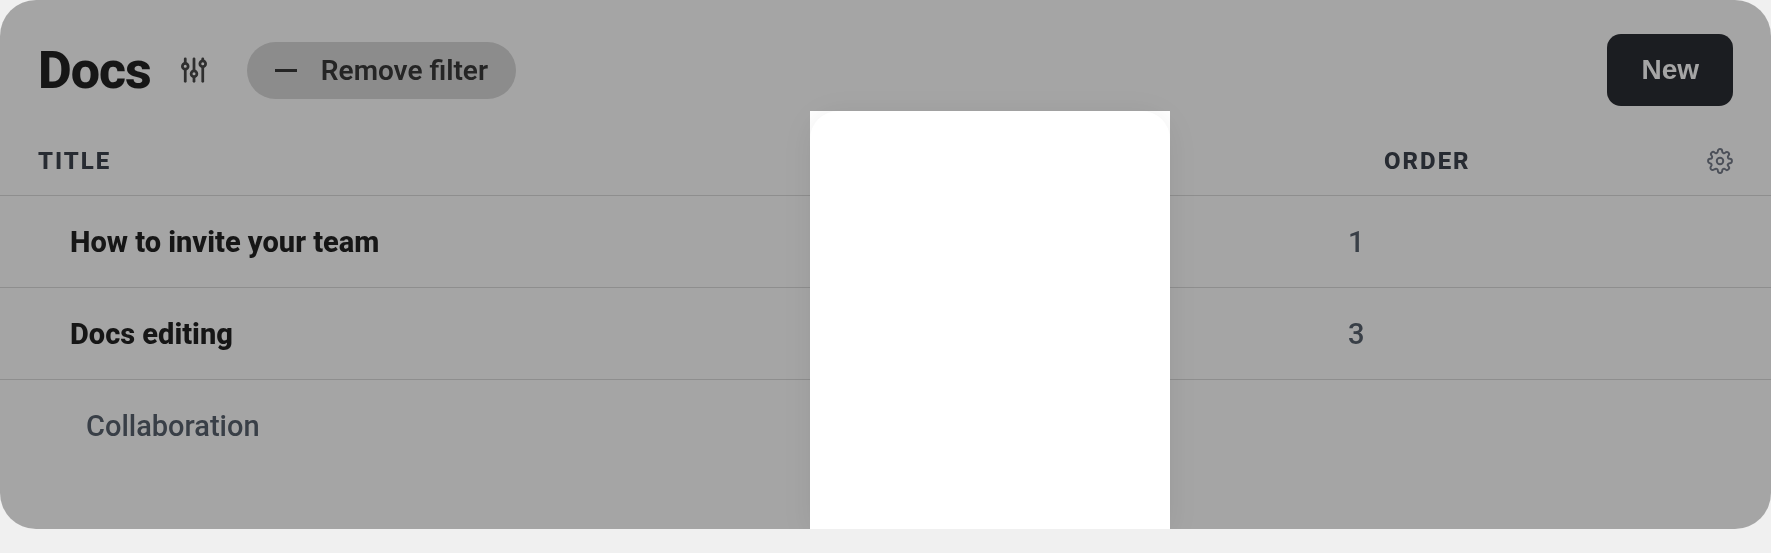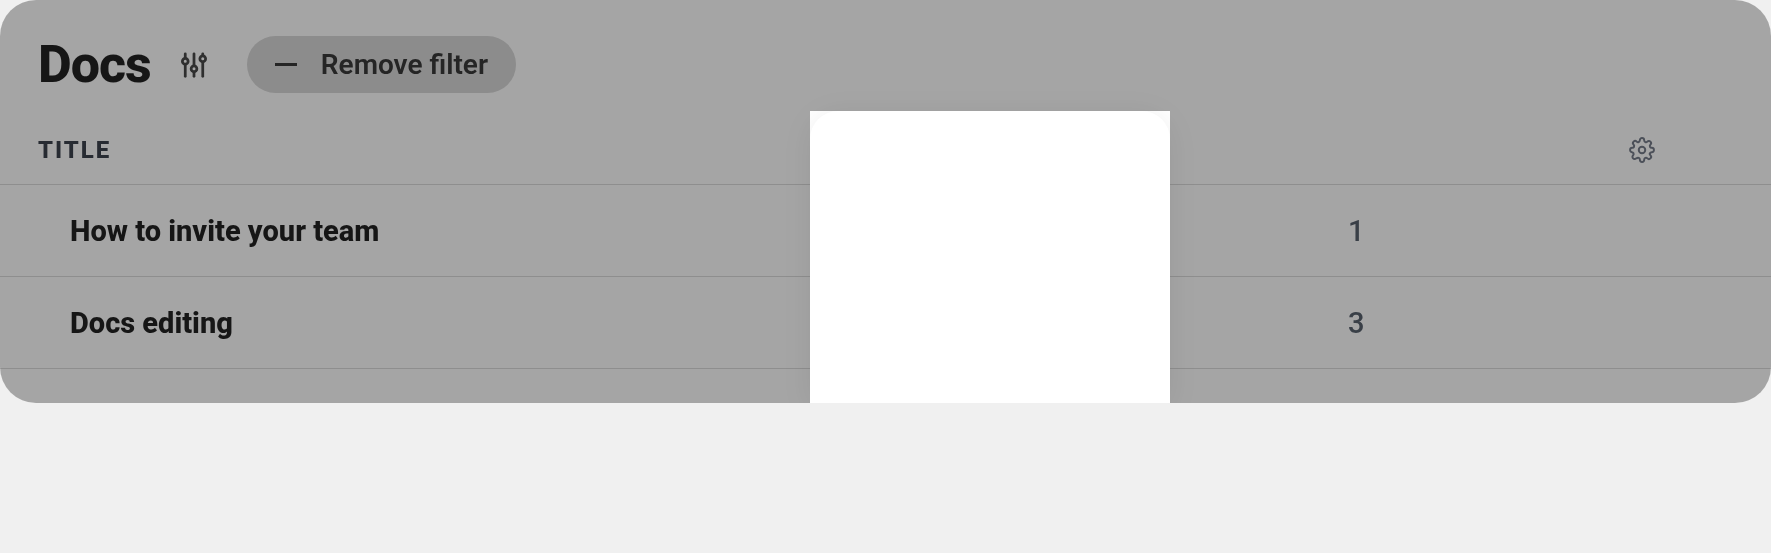--- a/index.html
+++ b/index.html
@@ -2,21 +2,21 @@
 <html><head>
 <meta charset="utf-8">
 <style>
   * { box-sizing: border-box; margin: 0; padding: 0; }
   html, body { width: 1771px; height: 553px; font-family: -apple-system, BlinkMacSystemFont, "Segoe UI", Roboto, Helvetica, Arial, sans-serif; }
   body { background: #f0f0f0; overflow: hidden; }
 
   .panel {
     position: relative;
     width: 1771px;
-    height: 403px;
+    height: 529px;
     background: #fff;
     border-radius: 36px;
     overflow: hidden;
   }
 
   
   .overlay {
     position: absolute;
     inset: 0;
     background: rgba(30,30,30,0.40);
@@ -148,26 +148,30 @@
         <circle cx="12" cy="15" r="2.3" fill="#fff"></circle>
         <circle cx="19" cy="7" r="2.3" fill="#fff"></circle>
       </svg>
     </span>
 
     <div class="filter-pill">
       <span class="dash"></span>
       <span>Remove filter</span>
     </div>
 
+    <button class="new-btn">
+      <span>New</span>
+    </button>
   </div>
 
   <div class="table">
     <div class="thead">
       <div>TITLE</div>
       <div class="th-section section-col-wrap">SECTION</div>
+      <div>ORDER</div>
       <div class="gear">
         <svg width="26" height="26" viewBox="0 0 24 24" fill="none" stroke="currentColor" stroke-width="1.8">
           <circle cx="12" cy="12" r="3"></circle>
           <path d="M19.4 15a1.7 1.7 0 0 0 .34 1.87l.06.06a2 2 0 1 1-2.83 2.83l-.06-.06a1.7 1.7 0 0 0-1.87-.34 1.7 1.7 0 0 0-1 1.56V21a2 2 0 1 1-4 0v-.09a1.7 1.7 0 0 0-1-1.56 1.7 1.7 0 0 0-1.87.34l-.6.06a2 2 0 1 1-2.83-2.83l.06-.06a1.7 1.7 0 0 0 .34-1.87 1.7 1.7 0 0 0-1.56-1H3a2 2 0 1 1 0-4h.09a1.7 1.7 0 0 0 1.56-1 1.7 1.7 0 0 0-.34-1.87l-.06-.06a2 2 0 1 1 2.83-2.83l.06.06a1.7 1.7 0 0 0 1.87.34H9a1.7 1.7 0 0 0 1-1.56V3a2 2 0 1 1 4 0v.09a1.7 1.7 0 0 0 1 1.56 1.7 1.7 0 0 0 1.87-.34l.06-.06a2 2 0 1 1 2.83 2.83l-.06.06a1.7 1.7 0 0 0-.34 1.87V9a1.7 1.7 0 0 0 1.56 1H21a2 2 0 1 1 0 4h-.09a1.7 1.7 0 0 0-1.56 1z"></path>
         </svg>
       </div>
     </div>
 
     <div class="trow">
       <div class="c-title">How to invite your team</div>

